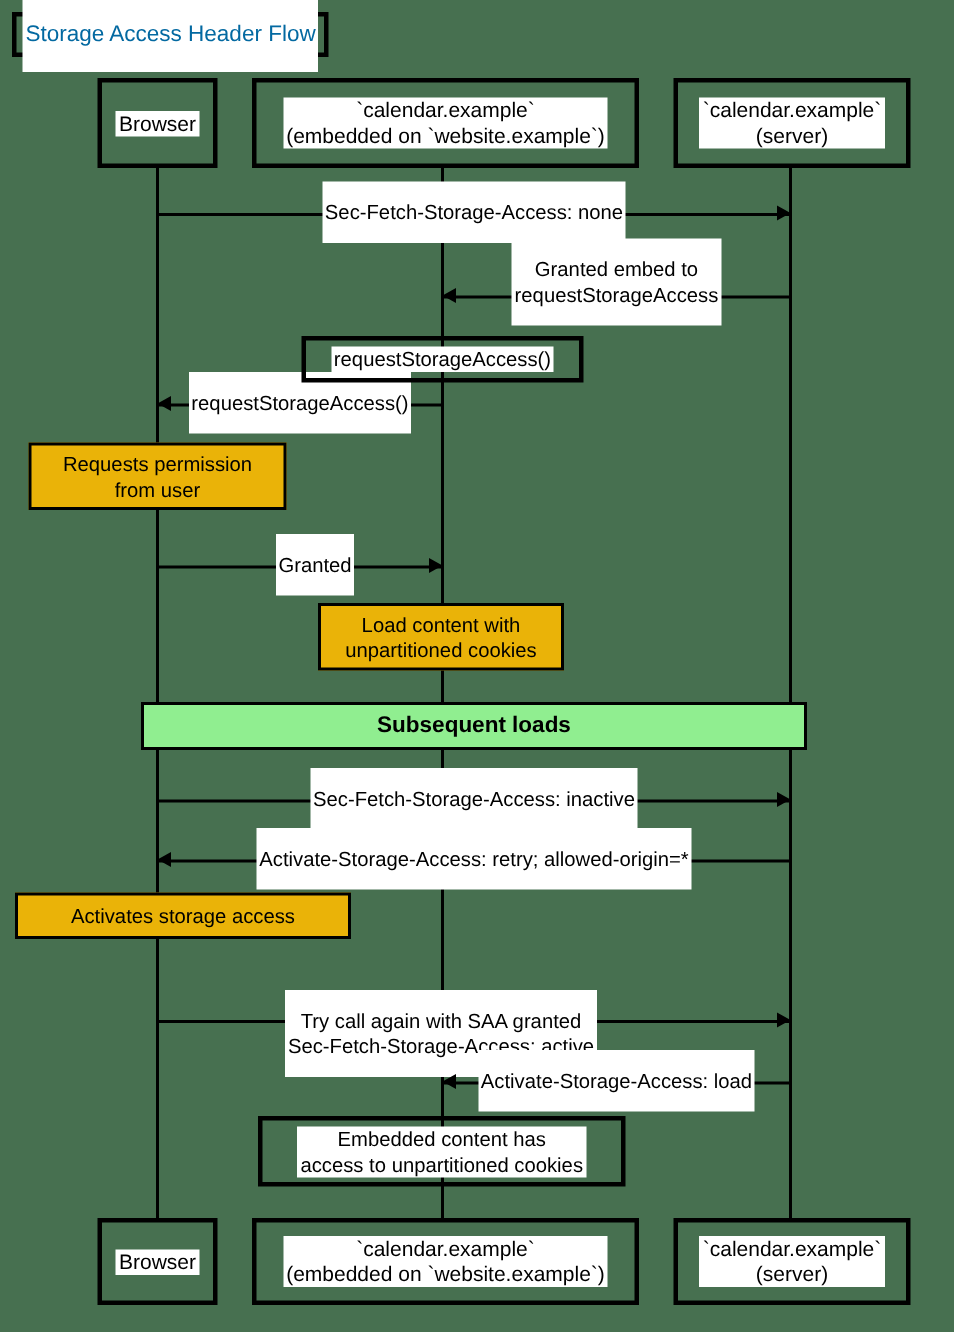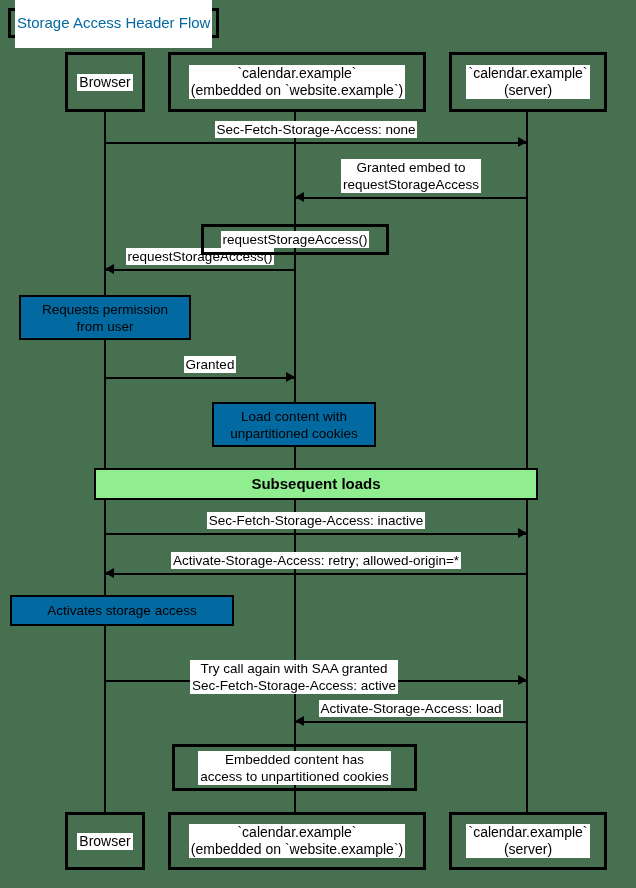--- a/index.html
+++ b/index.html
@@ -78,32 +78,32 @@
   .arrow-head.left  { border-right: 9px solid #000; }
 
   
   .msg-label {
     background: #ffffff;
     color: #000;
     font-size: 13.5px;
     line-height: 17px;
     text-align: center;
     white-space: pre-line;
-    padding: 0 2px;
+    padding: 12px 2px;
     display: inline-block;
   }
   .msg-wrap {
     display: flex;
     justify-content: center;
   }
 
   
   .note-thin {
     border: 2px solid #000;
-    background: #0369a1;
+    background: #eab308;
     display: flex;
     align-items: center;
     justify-content: center;
   }
   .note-thin .ntext {
     color: #000;
     font-size: 13.5px;
     line-height: 17px;
     text-align: center;
     white-space: pre-line;

